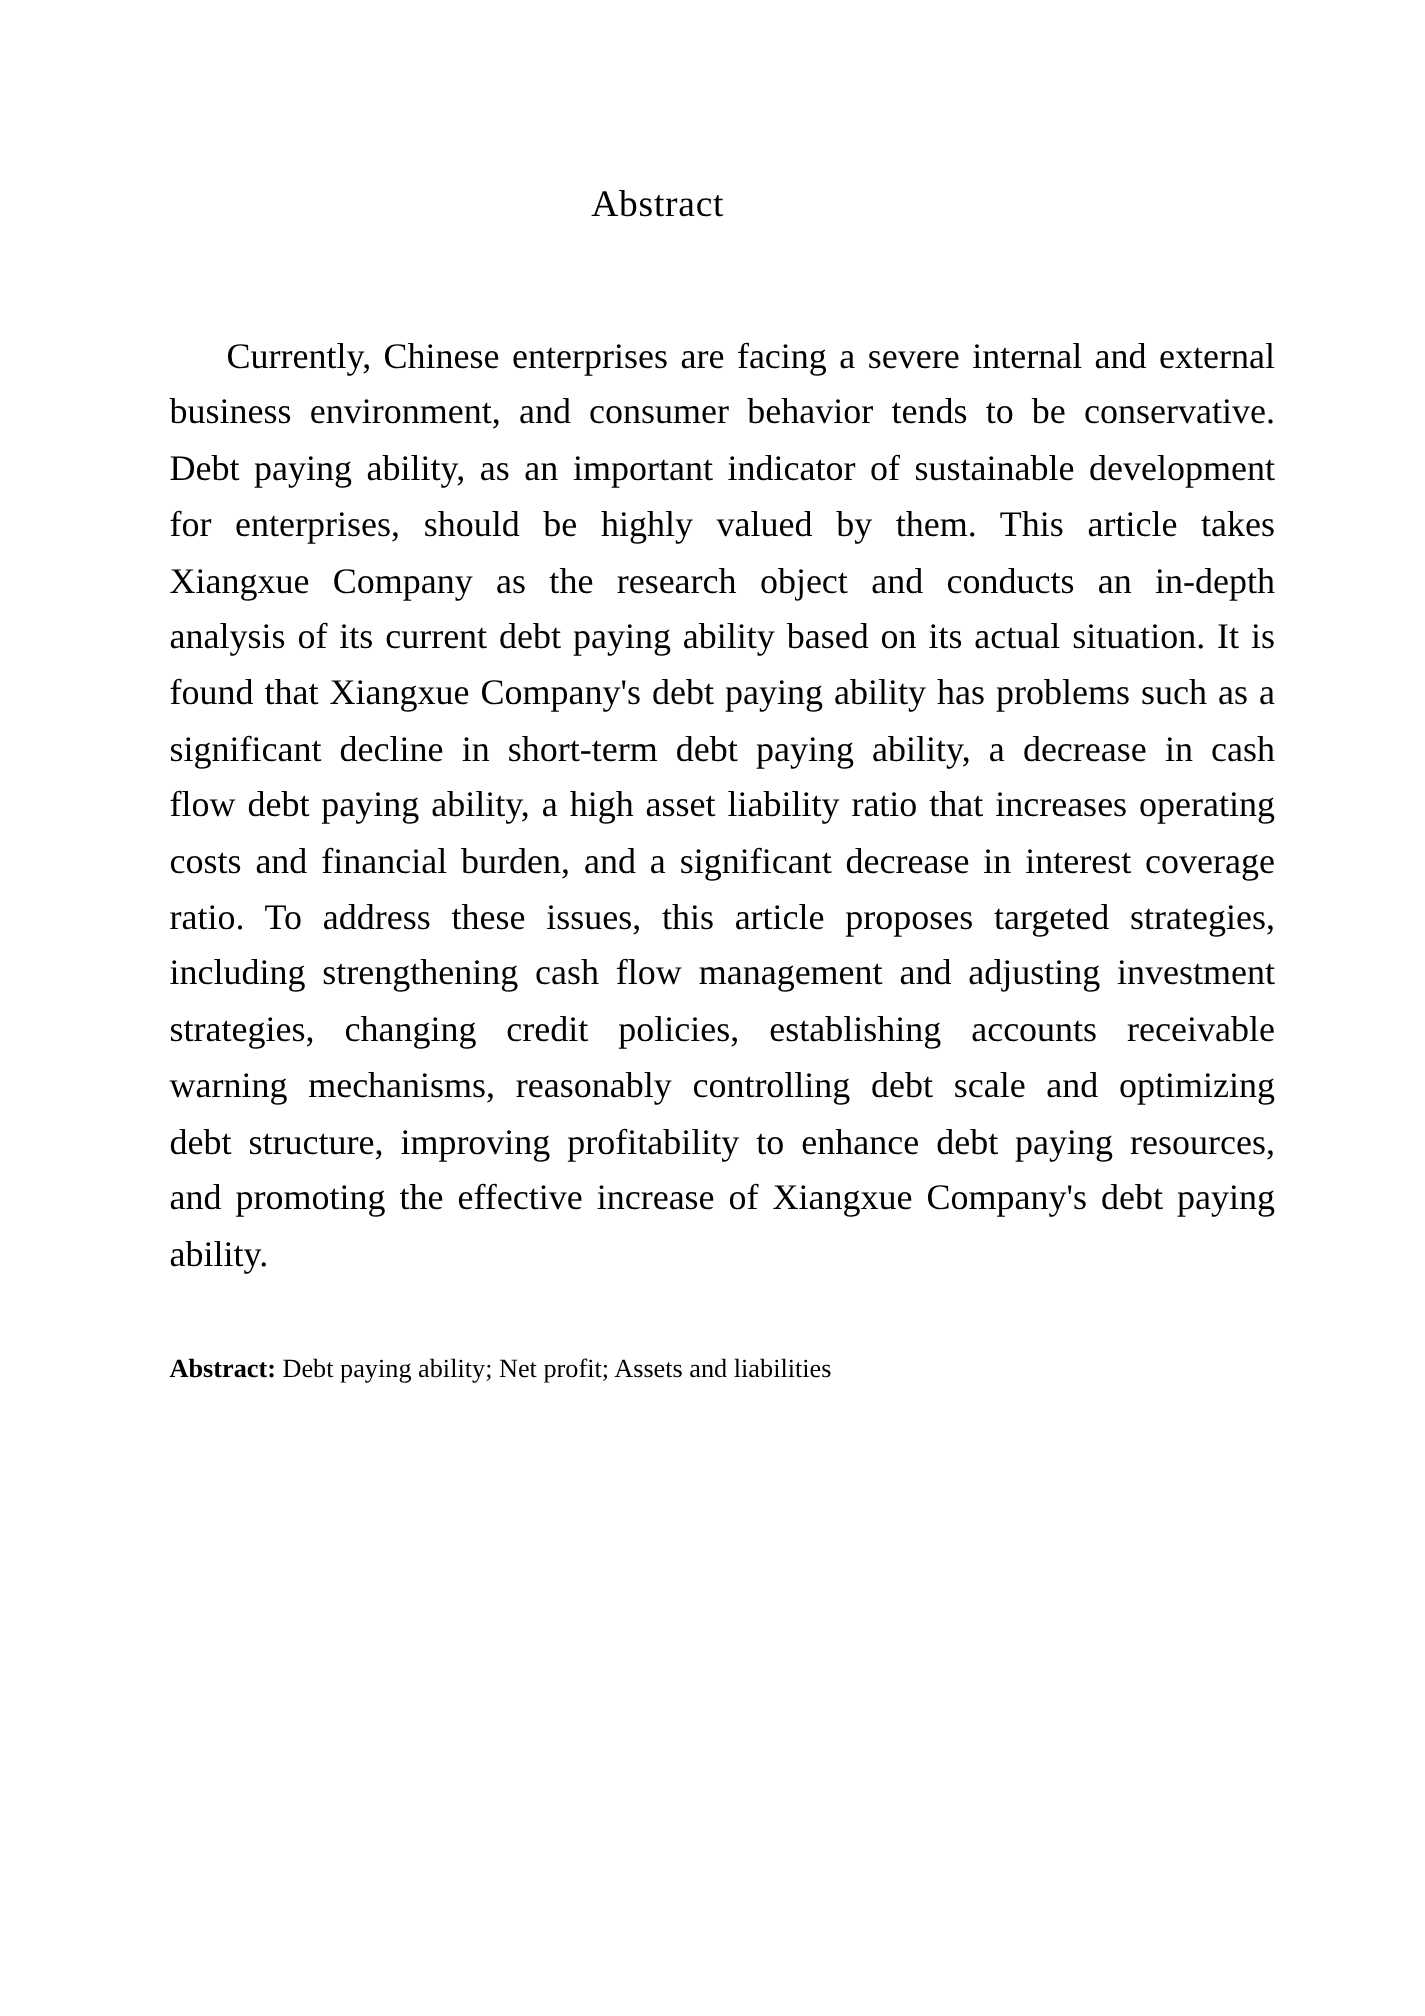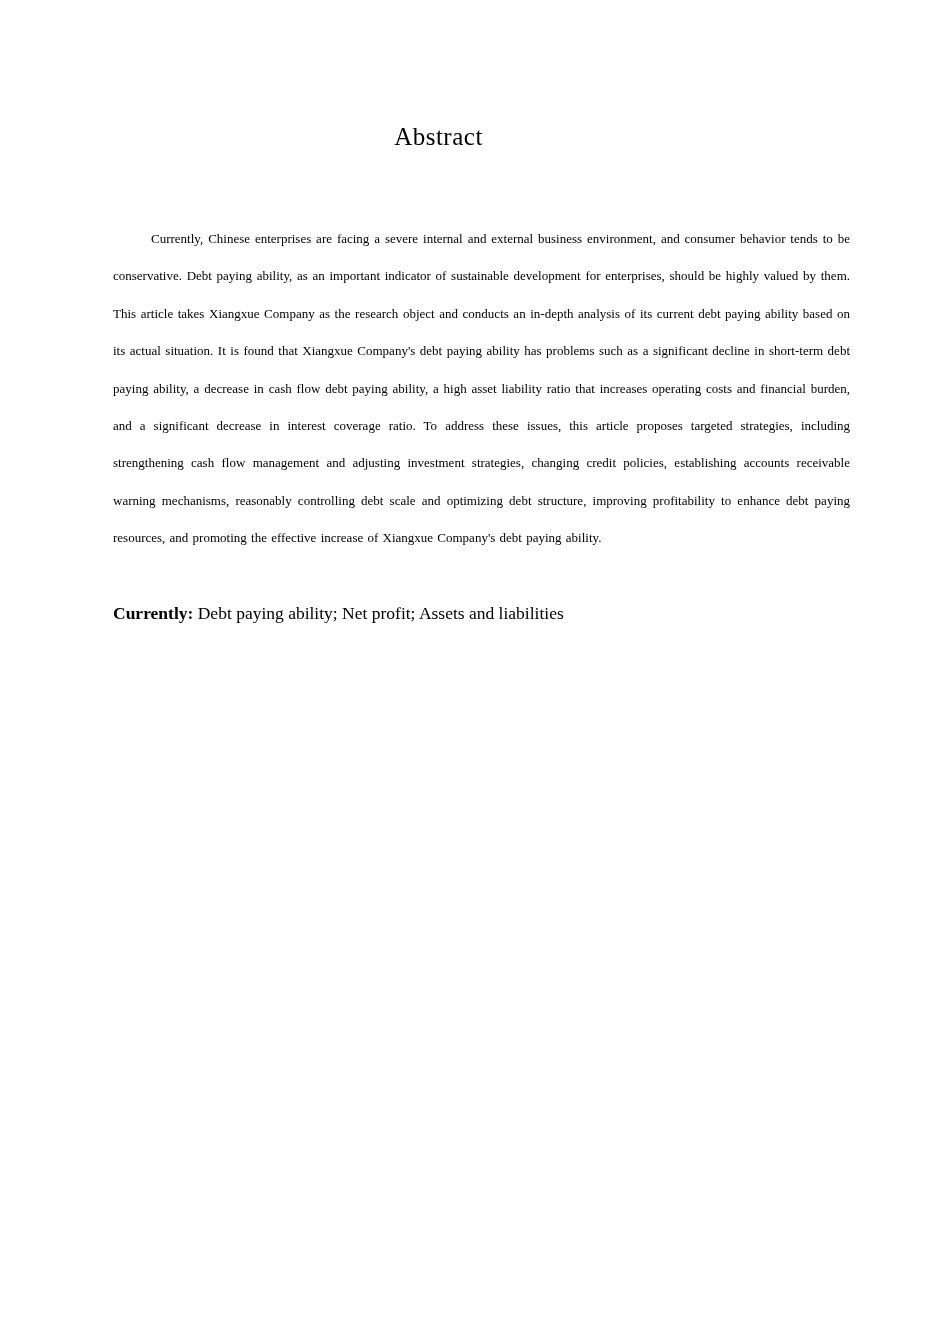--- a/index.html
+++ b/index.html
@@ -34,21 +34,21 @@
     letter-spacing: 0.5px;
     line-height: 1.2;
   }
 
   .content {
     margin: 68px 100px 0 113px;
     width: 737px;
   }
 
   .body-text {
-    font-size: 13px;
+    font-size: 24px;
     line-height: 37.4px;
     text-align: justify;
     text-indent: 38px;
     word-spacing: 1px;
   }
 
   .keywords {
     margin-top: 38px;
     font-size: 17.5px;
     line-height: 37.4px;
@@ -74,19 +74,19 @@
 
 <div class="page">
 
   <h1 class="title">Abstract</h1>
 
   <div class="content">
 
     <p class="body-text">Currently, Chinese enterprises are facing a severe internal and external business environment, and consumer behavior tends to be conservative. Debt paying ability, as an important indicator of sustainable development for enterprises, should be highly valued by them. This article takes Xiangxue Company as the research object and conducts an in-depth analysis of its current debt paying ability based on its actual situation. It is found that Xiangxue Company's debt paying ability has problems such as a significant decline in short-term debt paying ability, a decrease in cash flow debt paying ability, a high asset liability ratio that increases operating costs and financial burden, and a significant decrease in interest coverage ratio. To address these issues, this article proposes targeted strategies, including strengthening cash flow management and adjusting investment strategies, changing credit policies, establishing accounts receivable warning mechanisms, reasonably controlling debt scale and optimizing debt structure, improving profitability to enhance debt paying resources, and promoting the effective increase of Xiangxue Company's debt paying ability.</p>
 
     <p class="keywords">
-      <span class="kw-label">Currently:</span><span> Debt paying ability; Net profit; Assets and liabilities</span>
+      <span class="kw-label">Abstract:</span><span> Debt paying ability; Net profit; Assets and liabilities</span>
     </p>
 
   </div>
 
 
 </div>
 
 </body></html>

